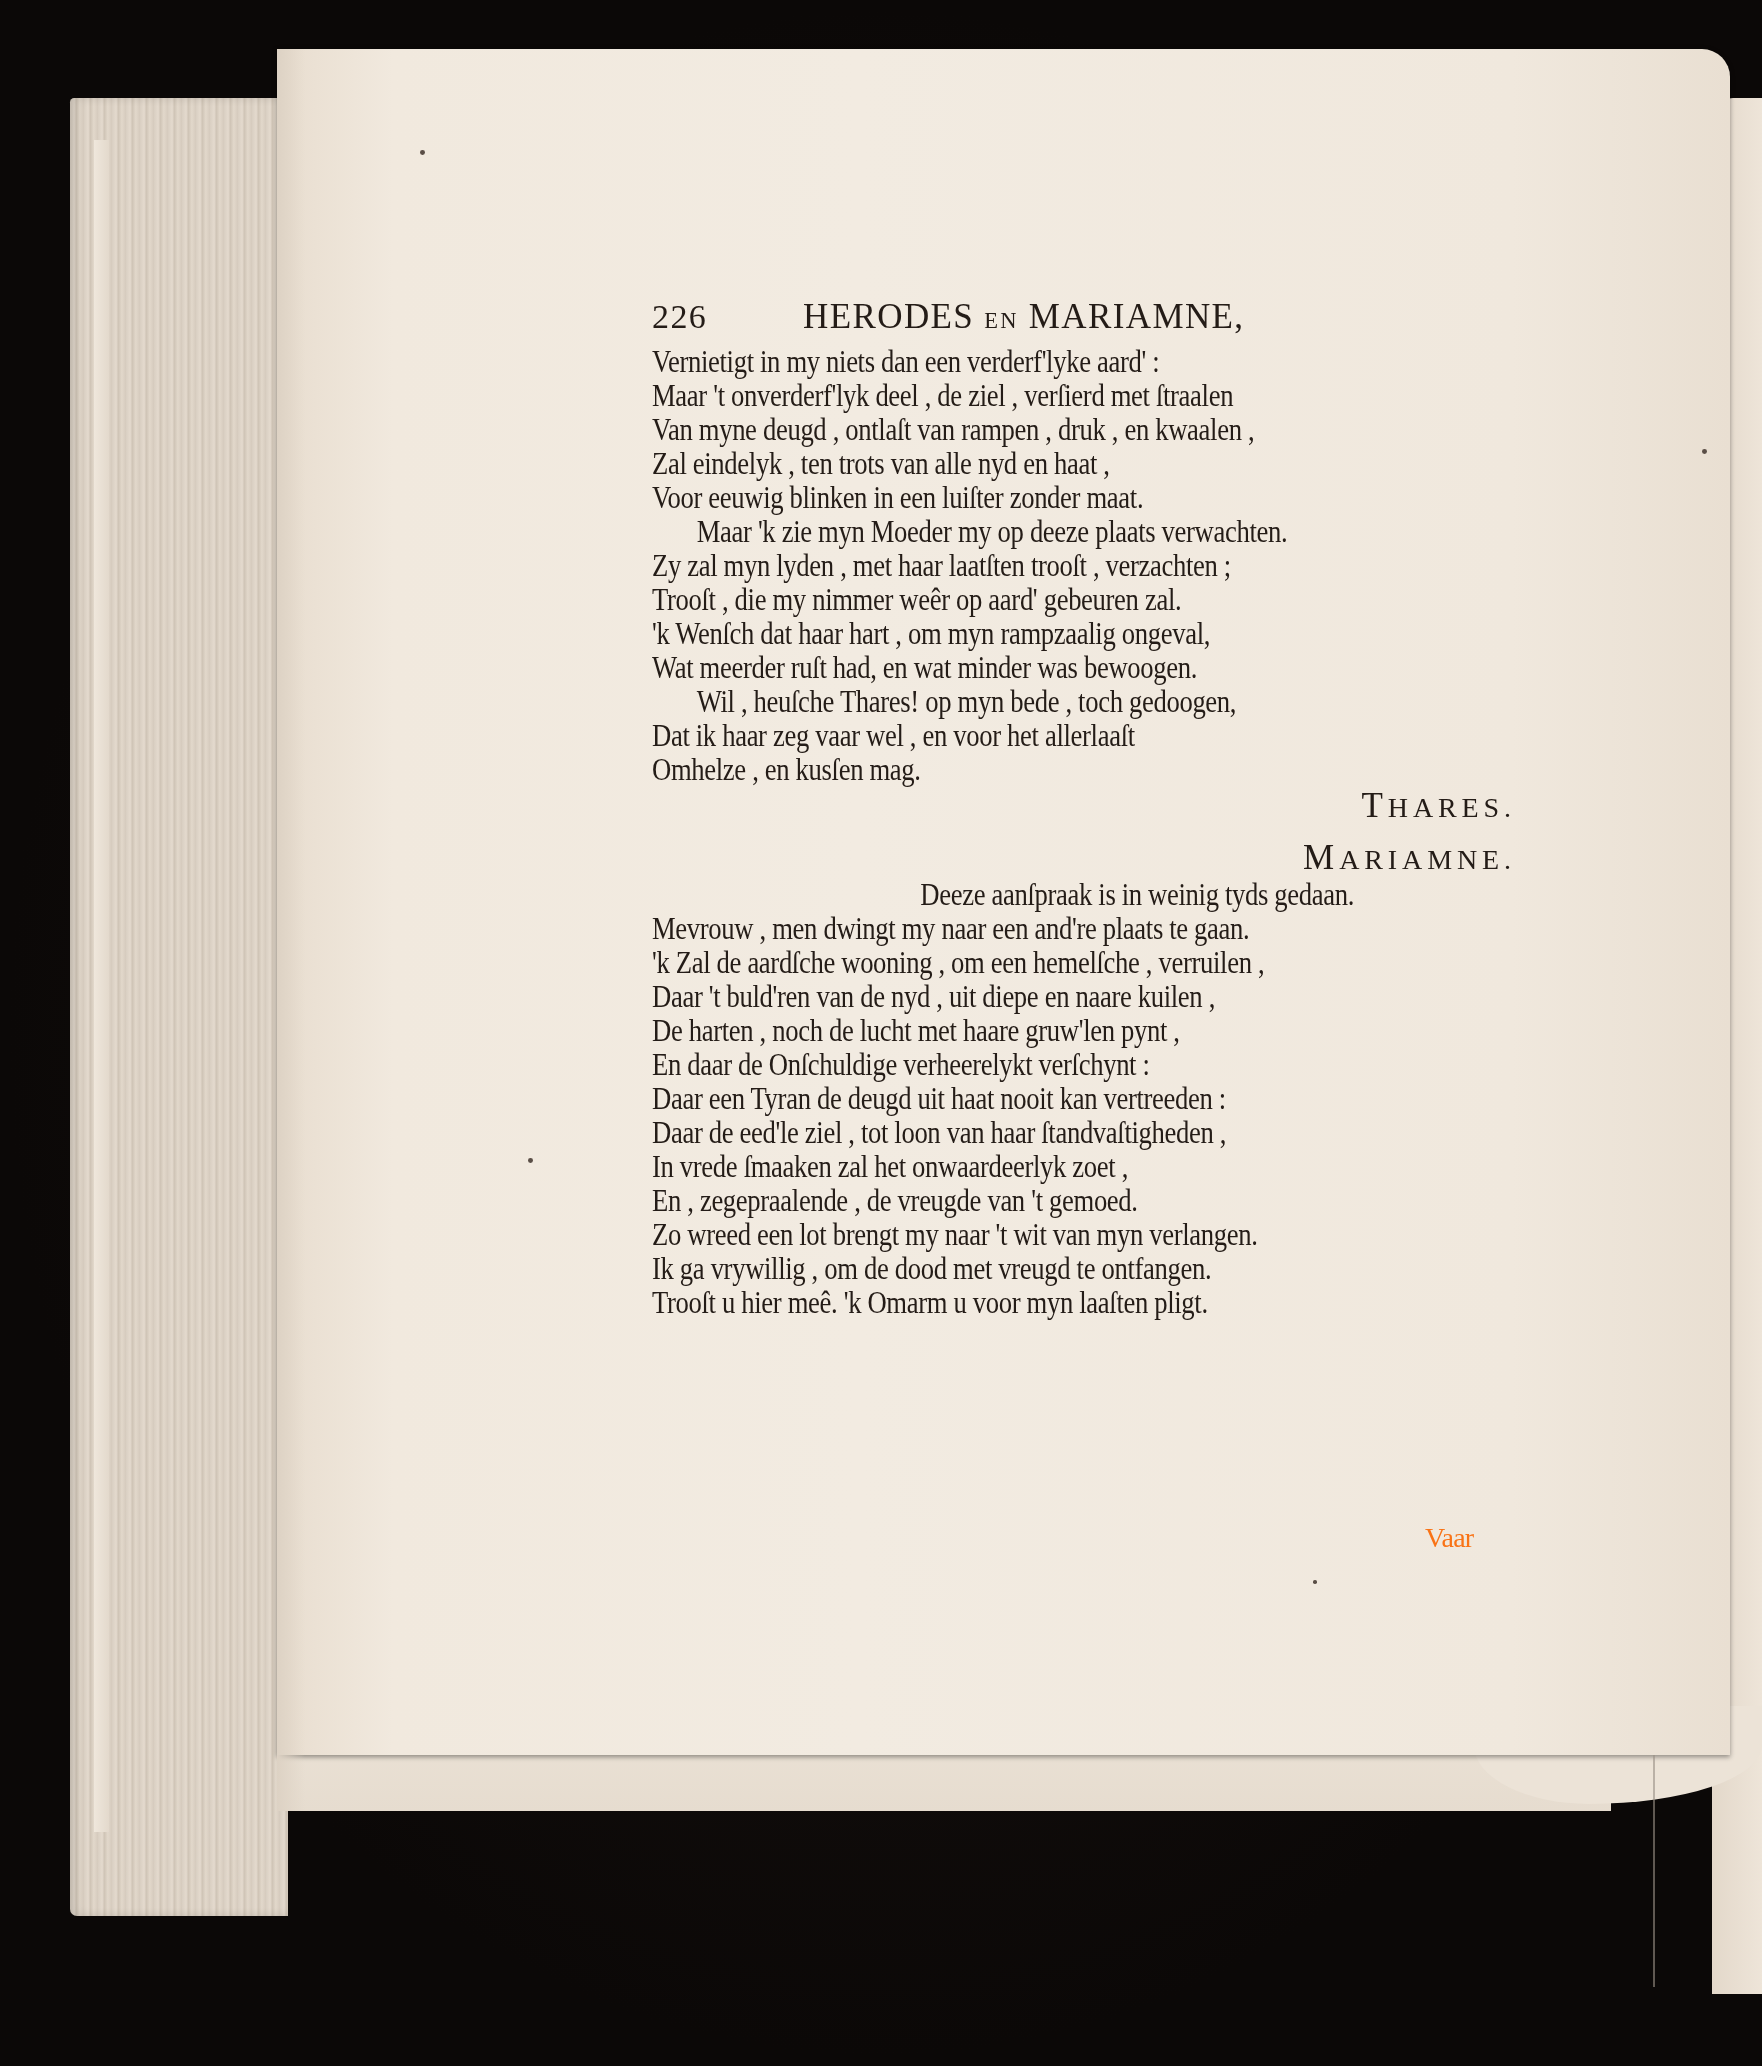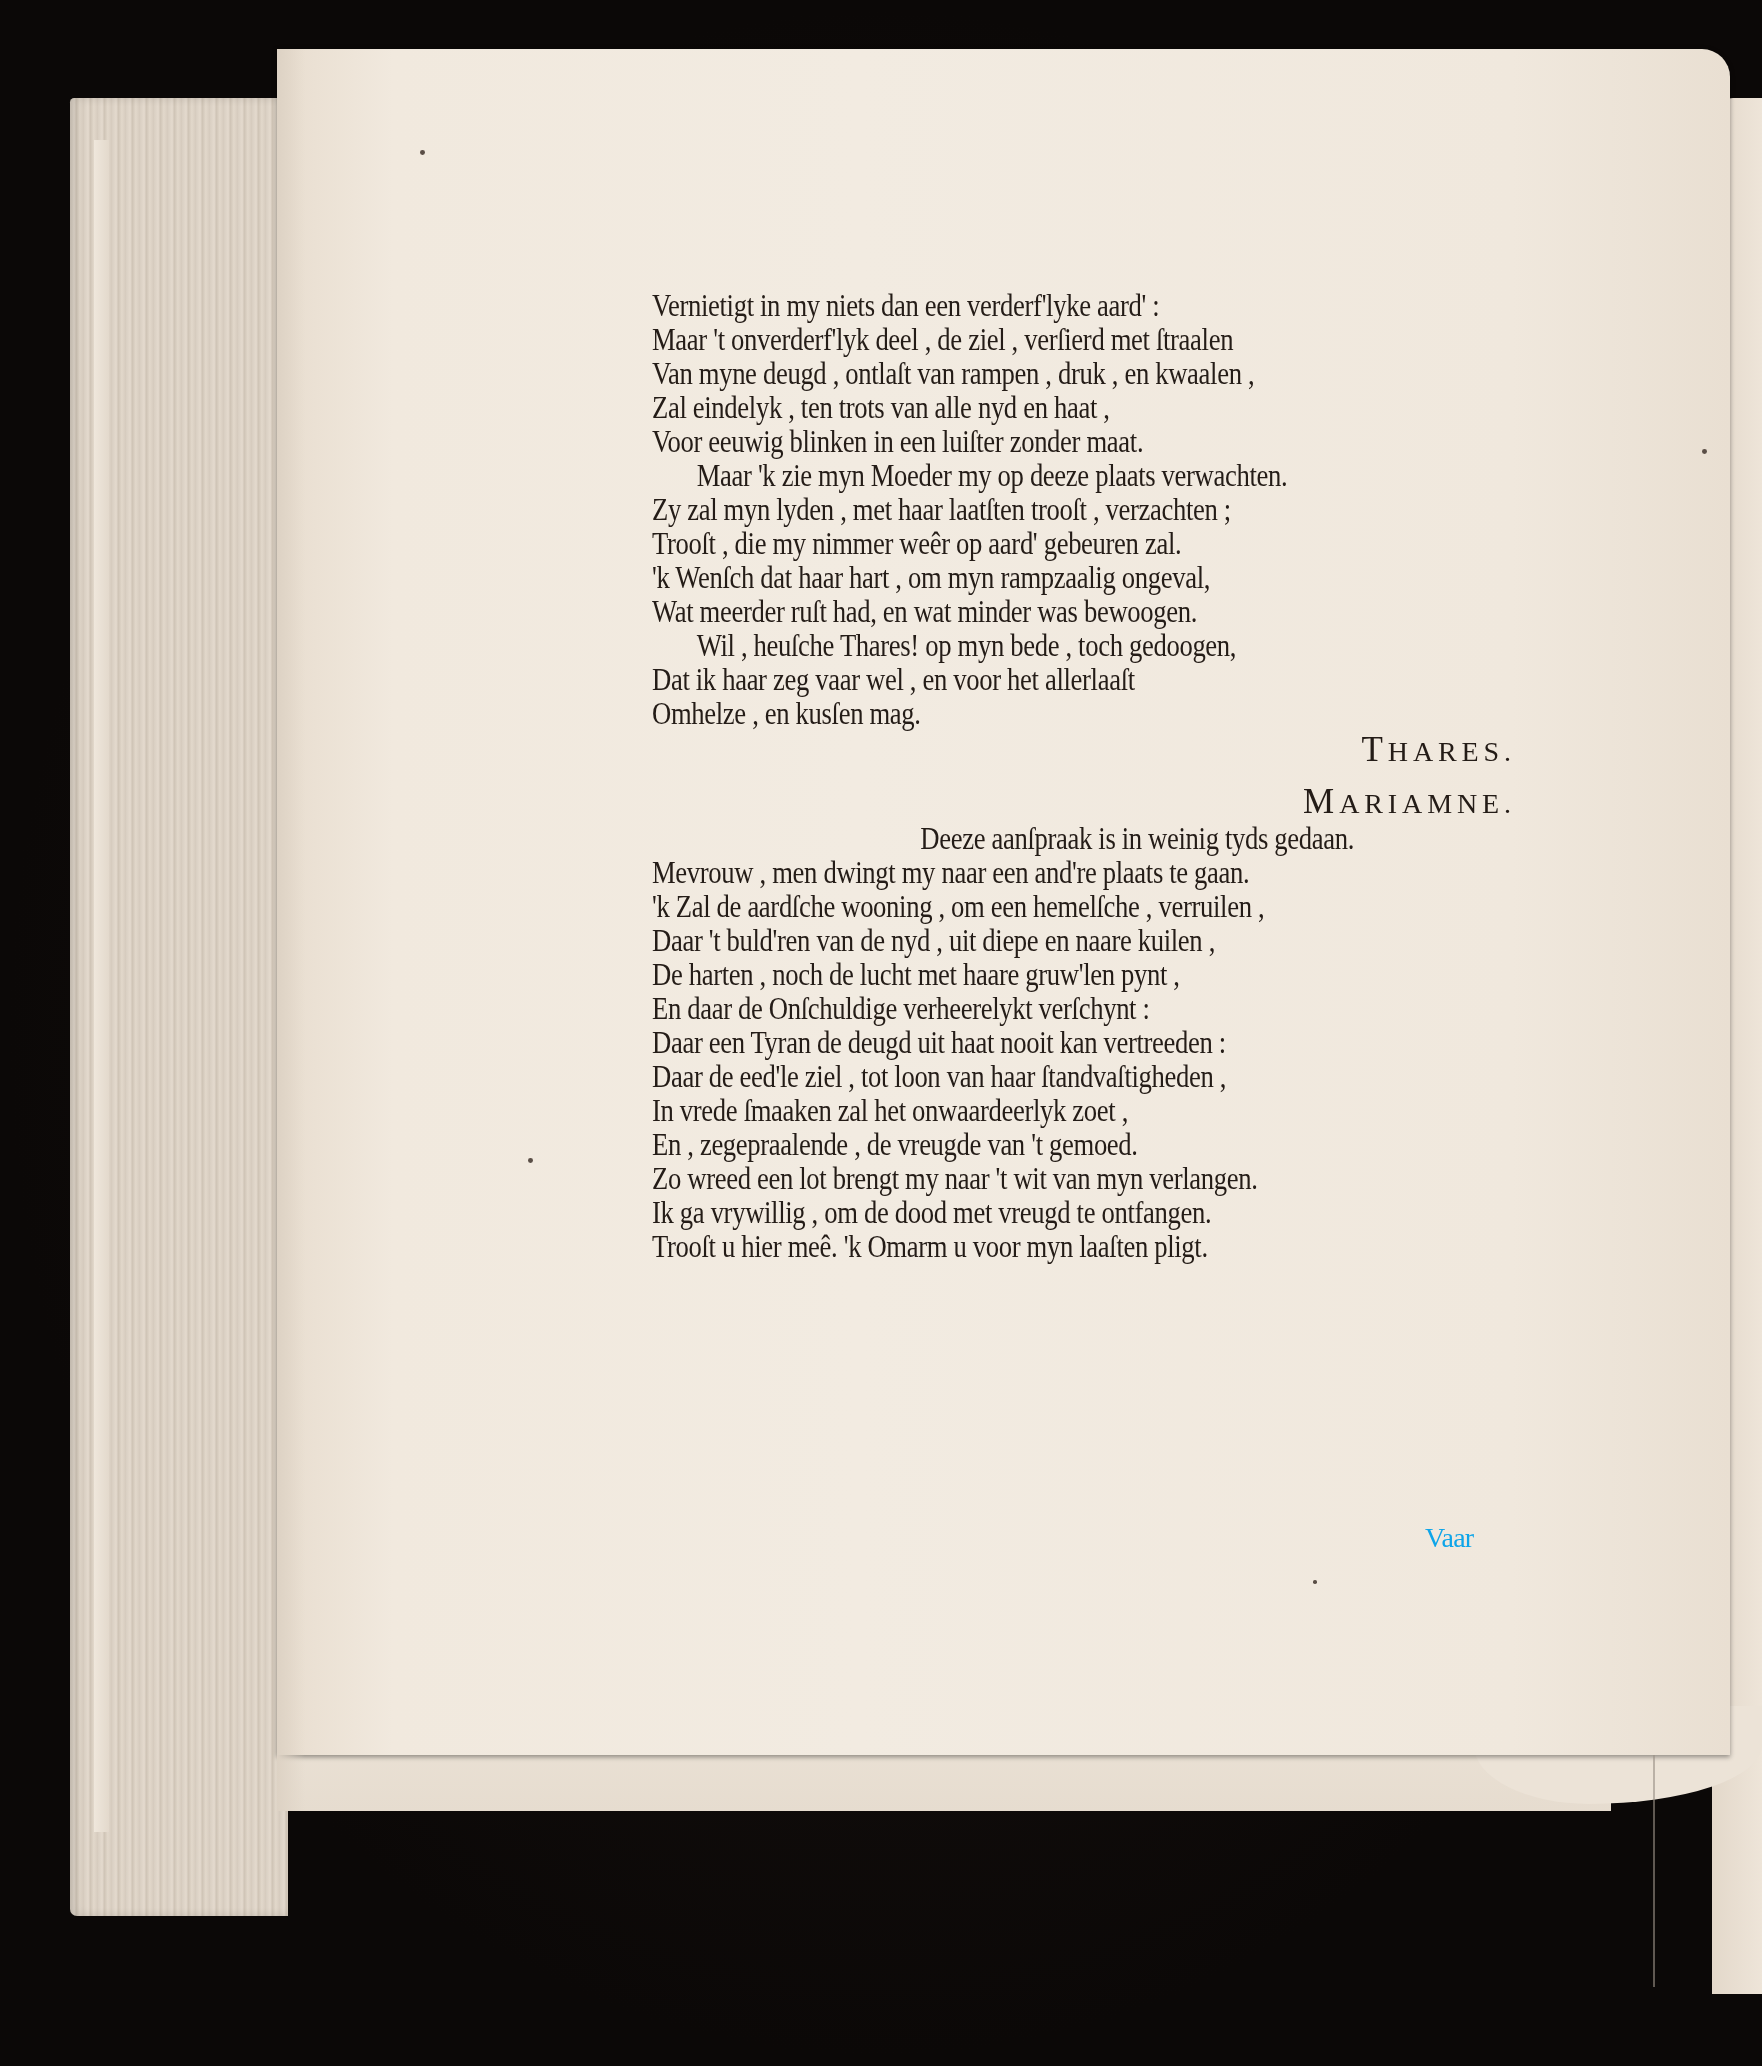--- a/index.html
+++ b/index.html
@@ -77,21 +77,21 @@
   .verse.right { padding-left: 523px; }
   .verse.right2 { padding-left: 312px; }
   .speaker {
     font-size: 28px; line-height: 37px; letter-spacing: 4.9px; text-align: right;
     padding-left: 151px;
   }
   .speaker .cap { font-size: 35px; }
   .spacer-lg { height: 12.6px; }
   .catchword {
     position: absolute; left: 1425px; top: 1522px;
-    font-size: 28px; color: #0ea5e9; letter-spacing: -0.7px;
+    font-size: 28px; color: #f97316; letter-spacing: -0.7px;
   }
   .specks span {
     position: absolute; width: 4.9px; height: 4.9px; border-radius: 50%; background: #5a4e46;
   }
 </style>
 </head>
 <body>
 
 <div class="backdrop"></div>
 <div class="page-stack"></div>
@@ -103,20 +103,28 @@
 <div class="gutter-line"></div>
 
 <div class="specks">
   <span style="left:420px;top:150px;"></span>
   <span style="left:528px;top:1158px;"></span>
   <span style="left:1702px;top:449px;"></span>
   <span style="left:1313px;top:1580px;width:3.5px;height:3.5px;"></span>
 </div>
 
 <div class="text-block">
+  <div class="running-head">
+    <span class="page-number">226</span>
+    <span class="title">
+      <span>HERODES</span>
+      <span class="small">EN</span>
+      <span>MARIAMNE,</span>
+    </span>
+  </div>
 
   <div>
     <div class="verse">Vernietigt in my niets dan een verderf'lyke aard' :</div>
     <div class="verse">Maar 't onverderf'lyk deel , de ziel , verſierd met ſtraalen</div>
     <div class="verse">Van myne deugd , ontlaſt van rampen , druk , en kwaalen ,</div>
     <div class="verse">Zal eindelyk , ten trots van alle nyd en haat ,</div>
     <div class="verse">Voor eeuwig blinken in een luiſter zonder maat.</div>
     <div class="verse indent">Maar 'k zie myn Moeder my op deeze plaats verwachten.</div>
     <div class="verse">Zy zal myn lyden , met haar laatſten trooſt , verzachten ;</div>
     <div class="verse">Trooſt , die my nimmer weêr op aard' gebeuren zal.</div>

